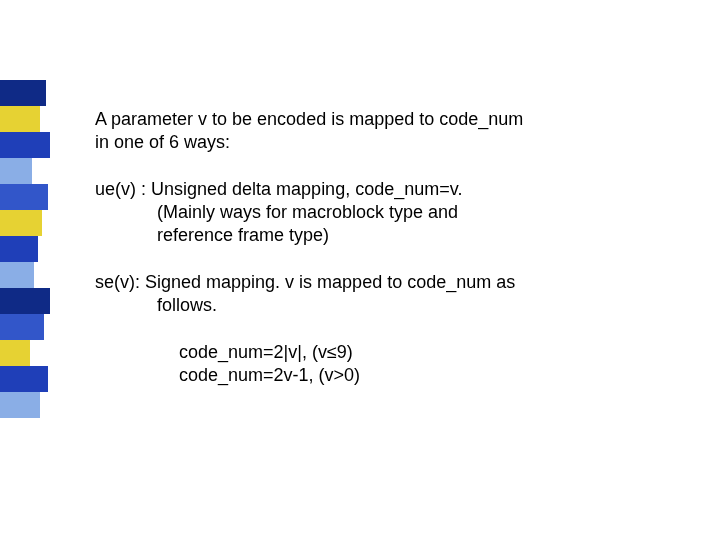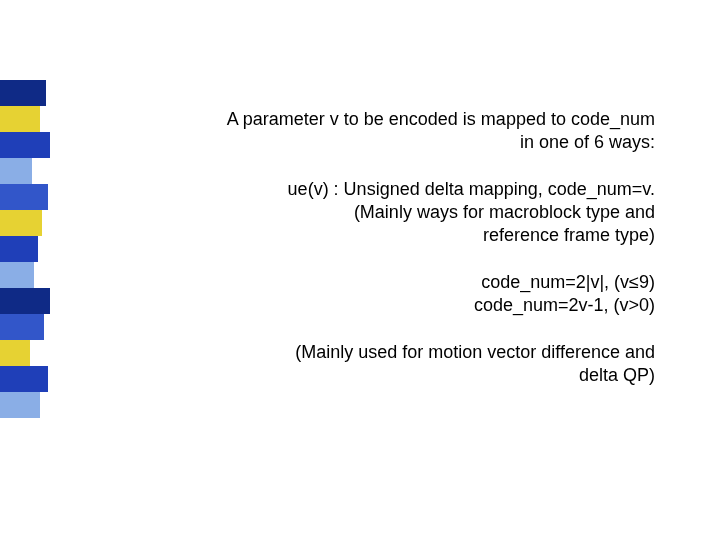--- a/index.html
+++ b/index.html
@@ -28,21 +28,20 @@
     position: absolute;
     left: 95px;
     top: 108px;
     width: 560px;
     color: #000000;
     font-size: 18px;
     line-height: 1.28;
   }
   .para {
     margin-bottom: 24px;
-    text-align: right;
   }
   .indent1 {
     padding-left: 62px;
   }
   .indent2 {
     padding-left: 84px;
   }
   .indent2b {
     padding-left: 92px;
   }
@@ -72,24 +71,24 @@
     <span>A parameter v to be encoded is mapped to code_num</span><br>
     <span> in one of 6 ways:</span>
   </div>
 
   <div class="para">
     <span>ue(v) : Unsigned delta mapping, code_num=v.</span><br>
     <span class="indent1" style="display:inline-block">(Mainly ways for macroblock type and</span><br>
     <span class="indent1" style="display:inline-block"> reference frame type)</span>
   </div>
 
+  <div class="para">
+    <span>se(v): Signed mapping. v is mapped to code_num as</span><br>
+    <span class="indent1" style="display:inline-block">follows.</span>
+  </div>
 
   <div class="para" style="margin-top:4px;">
     <span class="indent2" style="display:inline-block">code_num=2|v|, (v≤9)</span><br>
     <span class="indent2" style="display:inline-block">code_num=2v-1, (v&gt;0)</span>
   </div>
 
-  <div class="para" style="margin-top:18px;">
-    <span class="indent2" style="display:inline-block">(Mainly used for motion vector difference and</span><br>
-    <span class="indent2b" style="display:inline-block"> delta QP)</span>
-  </div>
 
 </div>
 
 </body></html>

